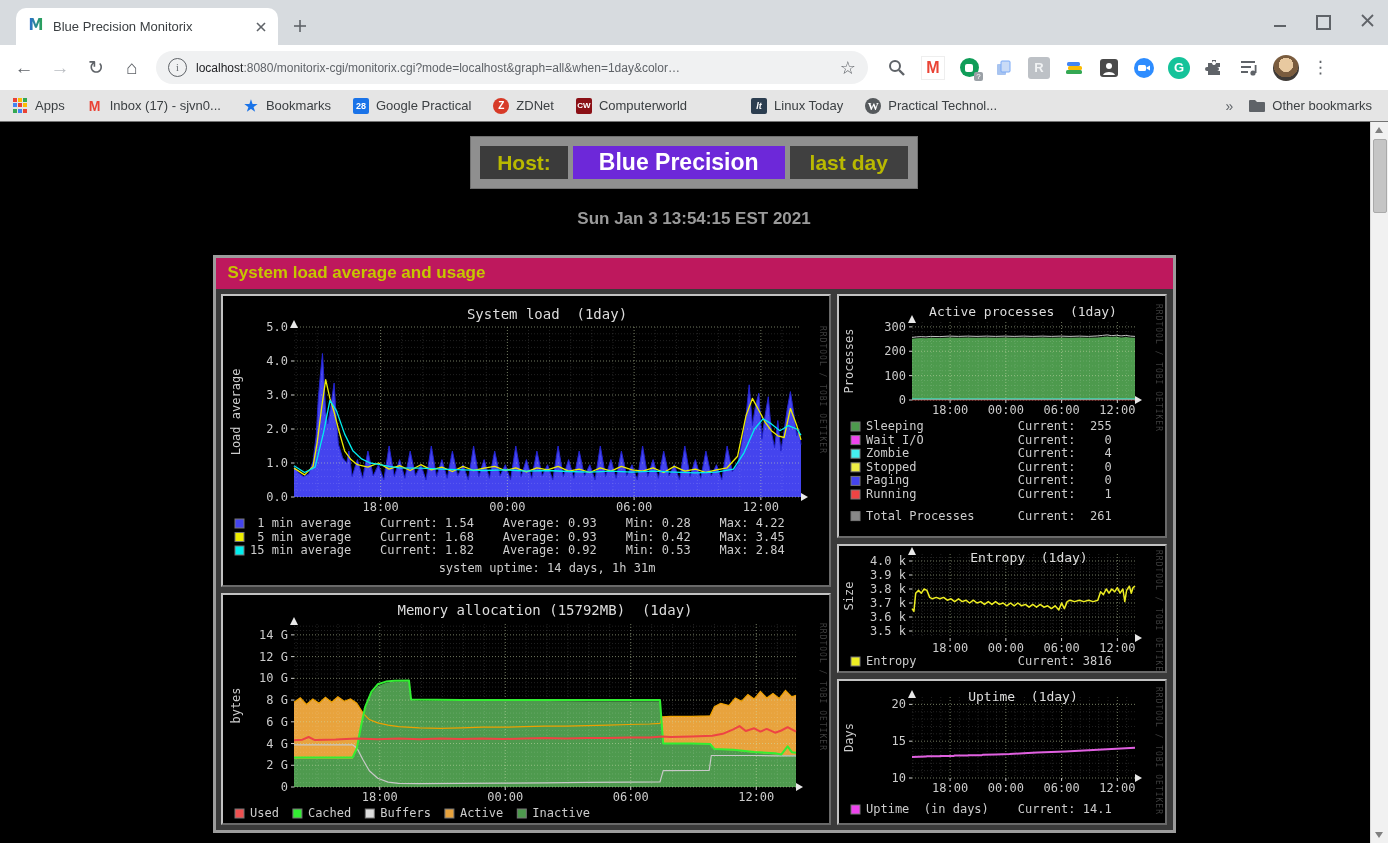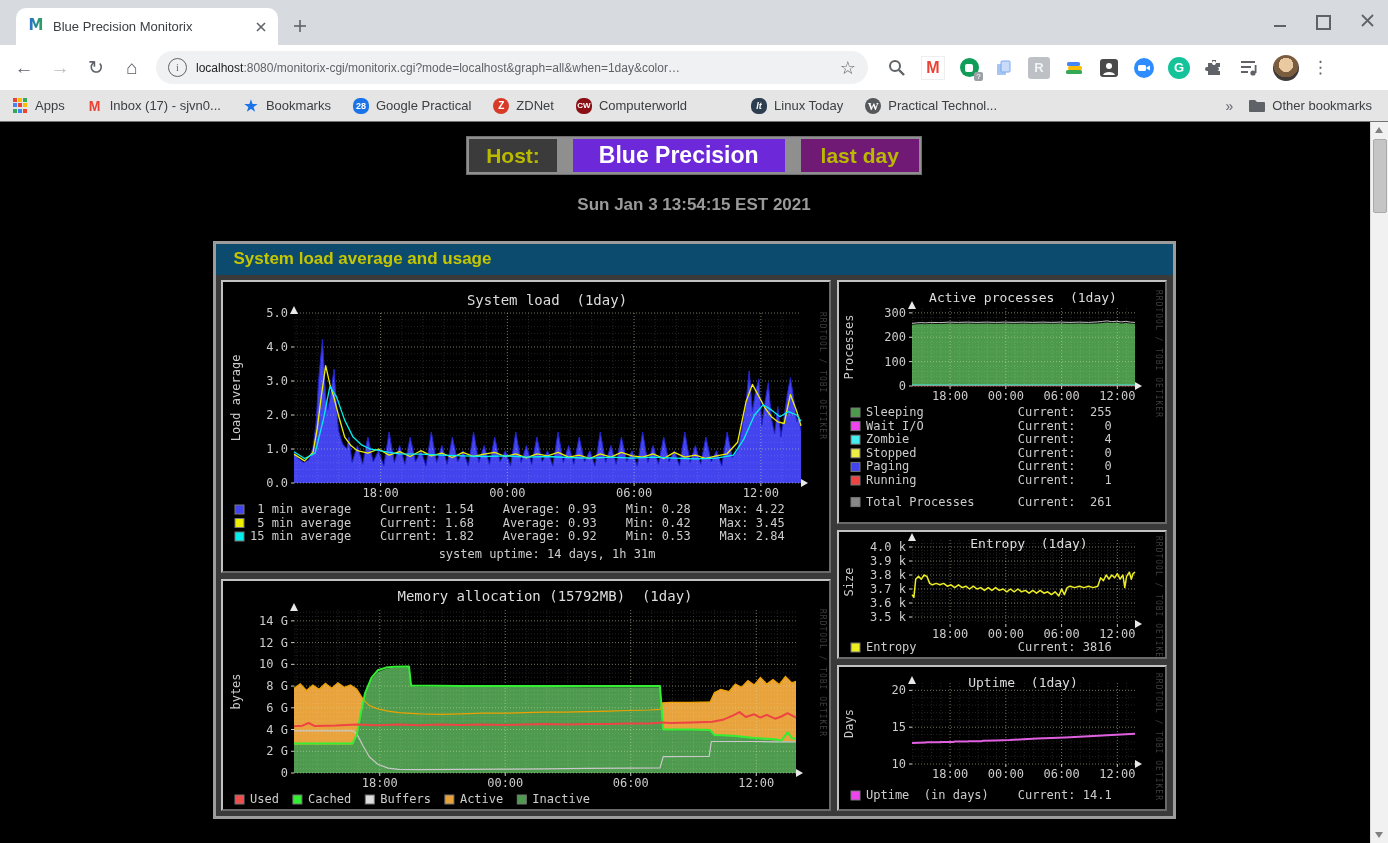--- a/index.html
+++ b/index.html
@@ -27,38 +27,38 @@
   .eico{width:22px;height:22px;display:flex;align-items:center;justify-content:center;position:relative;flex:none;}
   .badge{position:absolute;right:-3px;bottom:-2px;background:#9aa0a6;color:#fff;font-size:8px;width:9px;height:9px;display:flex;align-items:center;justify-content:center;border-radius:2px;}
   .avatar{width:26px;height:26px;border-radius:50%;background:radial-gradient(circle at 50% 38%,#e8c9a0 0 34%,#7a5c3e 35% 60%,#3f3a36 61% 100%);}
   .mdots{font-size:17px;color:#5f6368;}
   
   .bookmarksbar{height:31px;background:#e5e5e5;border-bottom:1px solid #737373;display:flex;align-items:center;padding:0 12px;font-size:13px;color:#3c4043;}
   .bm{display:flex;align-items:center;gap:7px;margin-right:22px;white-space:nowrap;}
   .bicon{width:16px;height:16px;display:flex;align-items:center;justify-content:center;font-weight:bold;flex:none;}
   .appsgrid{display:grid;grid-template-columns:4px 4px 4px;grid-gap:1px;}
   .appsgrid i{width:4px;height:4px;display:block;}
-  .sq{border-radius:7px;color:#fff;display:flex;align-items:center;justify-content:center;width:16px;height:16px;}
+  .sq{border-radius:2px;color:#fff;display:flex;align-items:center;justify-content:center;width:16px;height:16px;}
   .spacer{flex:1;}
   .chev{color:#5f6368;font-size:14px;margin-right:16px;}
   
   .viewport{height:721px;background:#000;position:relative;overflow:hidden;}
   .scrollbar{position:absolute;right:0;top:0;width:17px;height:721px;background:#f1f1f1;border-left:1px solid #dadada;z-index:5;}
   .sb-up{position:absolute;top:5px;left:4px;width:0;height:0;border-left:4.5px solid transparent;border-right:4.5px solid transparent;border-bottom:6px solid #808080;}
   .sb-down{position:absolute;bottom:5px;left:4px;width:0;height:0;border-left:4.5px solid transparent;border-right:4.5px solid transparent;border-top:6px solid #808080;}
   .sb-thumb{position:absolute;top:17px;left:2px;width:12px;height:72px;background:#c5c5c5;border:1px solid #aaa;border-radius:2px;}
   .hostbar{display:flex;justify-content:center;padding-top:14px;}
-  .hosttable{background:#8f8f8f;border:1px solid #707070;padding:2px;display:flex;gap:16px;}
+  .hosttable{background:#8f8f8f;border:1px solid #707070;padding:9px;display:flex;gap:5px;}
   .hcell{font-weight:bold;display:flex;align-items:center;}
   .hlabel{background:#3b3b3b;color:#b9b900;font-size:21px;padding:3px 17px;}
   .hname{background:#6d28d9;color:#fff;font-size:23px;padding:3px 26px;}
-  .hwhen{background:#701a75;color:#b9b900;font-size:21px;padding:3px 20px;}
+  .hwhen{background:#404040;color:#b9b900;font-size:21px;padding:3px 20px;}
   .datetime{text-align:center;color:#9a9a9a;font-weight:bold;font-size:17px;margin-top:20px;}
   .section{width:957px;margin:26px auto 0;border:3px solid #9c9c9c;background:#3a3a3a;}
-  .sectitle{background:#0c4a6e;color:#c6c600;font-weight:bold;font-size:17px;padding:5px 18px 6px;}
+  .sectitle{background:#be185d;color:#c6c600;font-weight:bold;font-size:17px;padding:5px 12px 6px;}
   .graphs{display:flex;gap:6px;padding:5px;}
   .colL,.colR{display:flex;flex-direction:column;gap:6px;}
   .gbox{background:#000;border:2px solid;border-color:#c2c2c2 #6a6a6a #6a6a6a #c2c2c2;position:relative;}
   .gbox svg{display:block;}
   .g-load{width:606px;height:289px;}
   .g-mem{width:606px;height:228px;}
   .g-procs{width:326px;height:240px;}
   .g-entropy{width:326px;height:125px;}
   .g-uptime{width:326px;height:142px;}
 </style>

